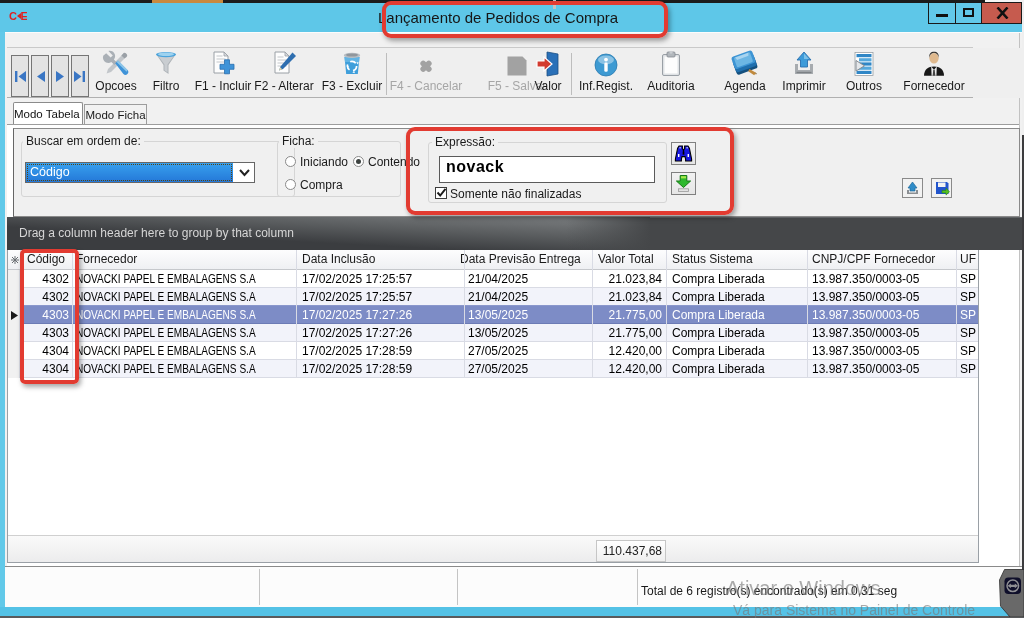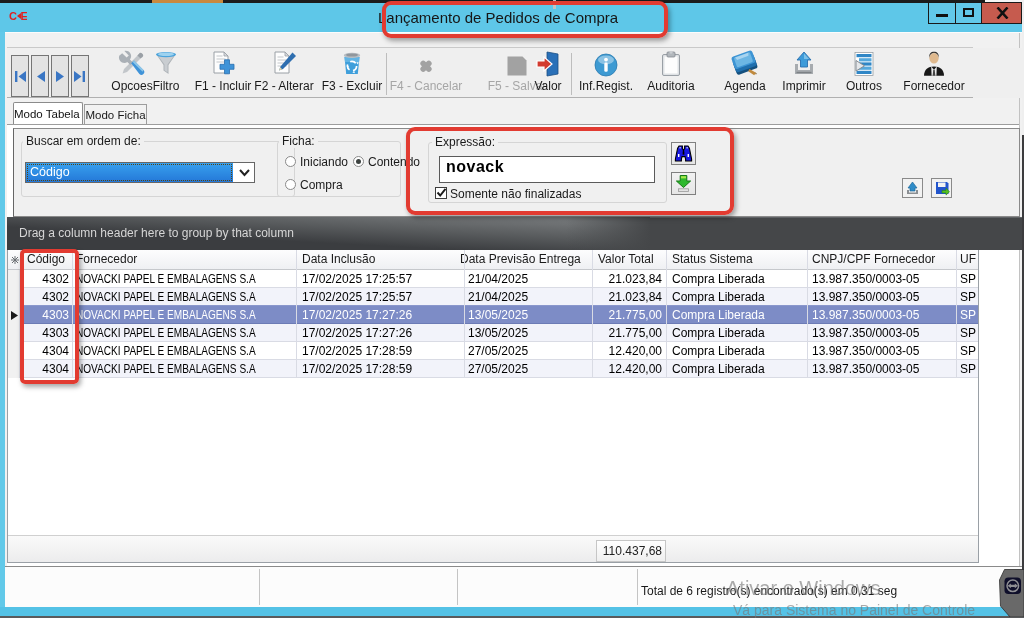--- a/index.html
+++ b/index.html
@@ -71,21 +71,21 @@
       <path d="M1 1 L9 6.5 L1 12 Z" fill="#3a76c4"></path>
     </svg>
 <svg class="a" style="left:73px;top:70px" width="13" height="13" viewBox="0 0 13 13">
       <path d="M1 1 L8.5 6.5 L1 12 Z" fill="#3a76c4"></path>
       <rect x="9.6" y="1" width="2.4" height="11" fill="#3a76c4"></rect>
     </svg>
 
 <div class="a" style="left:386px;top:53px;width:1px;height:42px;background:#bdbdbd"></div>
 <div class="a" style="left:571px;top:53px;width:1px;height:42px;background:#bdbdbd"></div>
 
-<div class="tbi" style="left:107px;width:50px">
+<div class="tbi" style="left:91px;width:50px">
 <svg class="ic" width="28" height="28" viewBox="0 0 28 28">
 <path d="M21.5 3.5 a2.6 2.6 0 0 1 3.4 3.4 L23 8 L9 22 L4.6 23.4 L6 19 L20 5 Z" fill="#c2c6ca"></path>
 <path d="M22 2.8 a3 3 0 0 1 3.2 3.2 l-2.6 2.6 -3.2 -3.2 Z" fill="#9aa0a6"></path>
 <path d="M4.2 3.2 L8.6 7.6 L10.8 5.4 L6.4 1 C9 0.4 11.8 1.6 12.8 4.2 C13.5 6 13.1 8 11.9 9.4 L15 12.5 L12.4 15.1 L9.3 12 C7.8 13 5.8 13.2 4 12.4 C1.4 11.2 0.4 8.4 1.2 5.8 Z" fill="#aab0b6"></path>
 <path d="M13.2 13.3 L16 10.5 L25.4 19.9 A2.8 2.8 0 0 1 21.4 23.9 Z" fill="#3f93d8"></path>
 <path d="M14.6 12 L16 10.5 L25 19.6 A2.8 2.8 0 0 1 24.6 21.8 Z" fill="#8ec6e8"></path>
 </svg>
 <div class="lb">Opcoes</div>
 </div>
 

